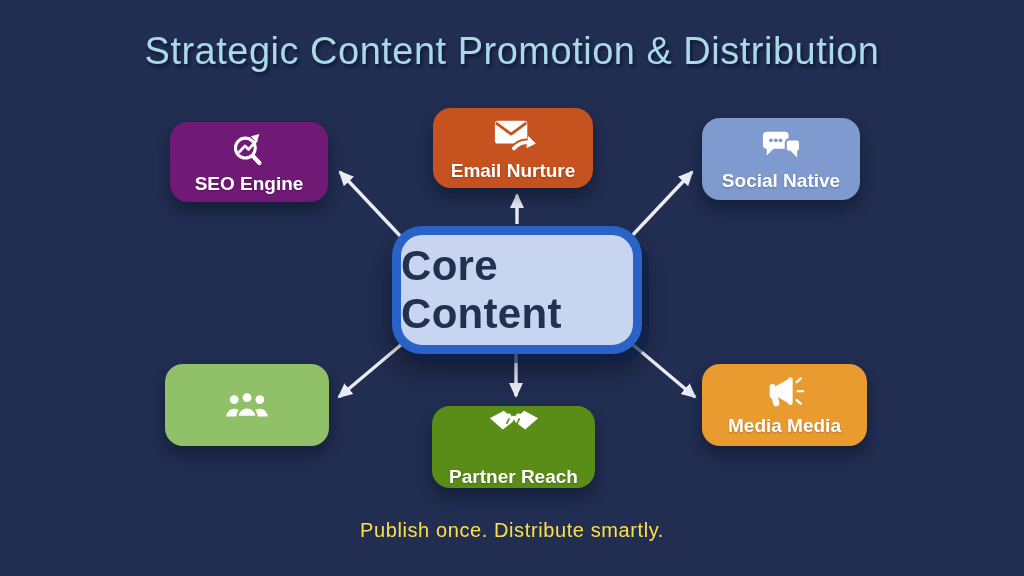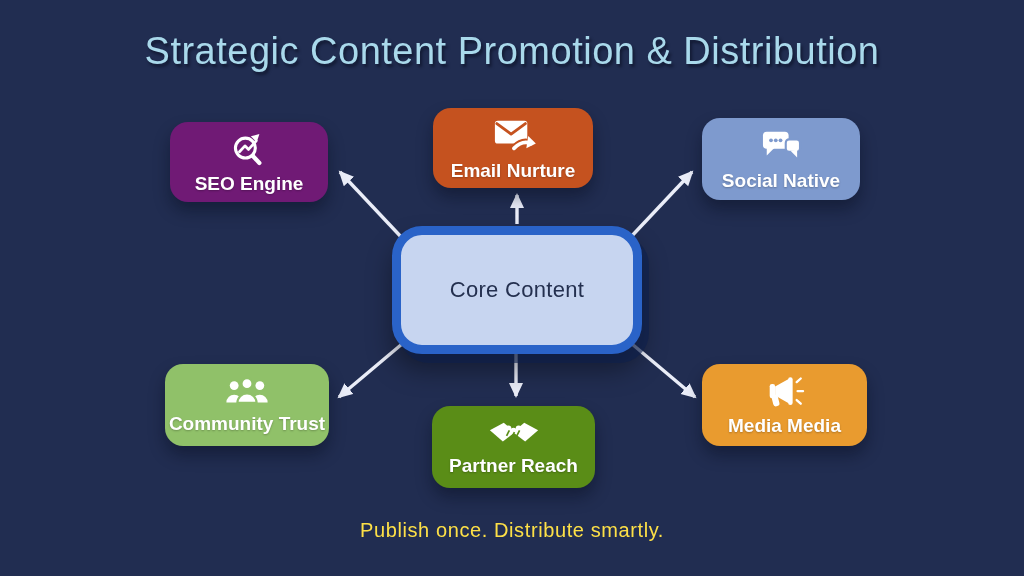--- a/index.html
+++ b/index.html
@@ -42,37 +42,37 @@
     font-size: 19px;
     font-weight: 600;
     text-shadow: 0 1px 2px rgba(0,0,0,0.25);
     white-space: nowrap;
   }
   .node-icon { display: flex; align-items: center; justify-content: center; }
   .node-seo       { left: 170px; top: 122px; width: 158px; height: 80px; }
   .node-email     { left: 433px; top: 108px; width: 160px; height: 80px; }
   .node-social    { left: 702px; top: 118px; width: 158px; height: 82px; }
   .node-community { left: 165px; top: 364px; width: 164px; height: 82px; }
-  .node-partner   { left: 432px; top: 406px; width: 163px; height: 82px; }
+  .node-partner   { left: 432px; top: 406px; width: 163px; height: 82px; justify-content: space-between; }
   .node-paid      { left: 702px; top: 364px; width: 165px; height: 82px; }
   .core {
     position: absolute;
     left: 392px; top: 226px;
     width: 250px; height: 128px;
     box-sizing: border-box;
     border: 9px solid;
     border-radius: 30px;
     display: flex;
     align-items: center;
     justify-content: center;
     box-shadow: 7px 9px 0 rgba(14, 32, 76, 0.6), 0 16px 26px rgba(0, 0, 0, 0.38);
   }
   .core-label {
-    font-size: 22px;
-    font-weight: normal;
+    font-size: 42px;
+    font-weight: bold;
     letter-spacing: 0.3px;
   }
   .footer {
     position: absolute;
     top: 519px;
     left: 0;
     width: 100%;
     text-align: center;
     font-size: 20px;
     letter-spacing: 0.6px;
@@ -151,21 +151,20 @@
           <path d="M4.5,30 a8.5,8.5 0 0 1 17,0 z"></path>
           <circle cx="41" cy="11.5" r="4.8"></circle>
           <path d="M32.5,30 a8.5,8.5 0 0 1 17,0 z"></path>
         </g>
         <g fill="#fff" stroke-width="2.4" stroke="#90C169">
           <circle cx="27" cy="9.5" r="6"></circle>
           <path d="M16.5,30.5 a10.5,10.5 0 0 1 21,0 z"></path>
         </g>
       </svg>
     </span>
-    <span class="node-label">Community Trust</span>
   </div>
 
   <div class="node node-partner" style="background-color: rgb(90, 141, 23);">
     <span class="node-icon">
       <svg viewBox="0 0 56 34" width="52" height="32" xmlns="http://www.w3.org/2000/svg">
         <g fill="#fff">
           <path d="M2,13 L17,5 L29,15 L16,25 Z"></path>
           <path d="M54,13 L39,5 L27,15 L40,25 Z"></path>
           <circle cx="22" cy="11" r="3.2"></circle>
           <circle cx="27.5" cy="13.5" r="3.2"></circle>

